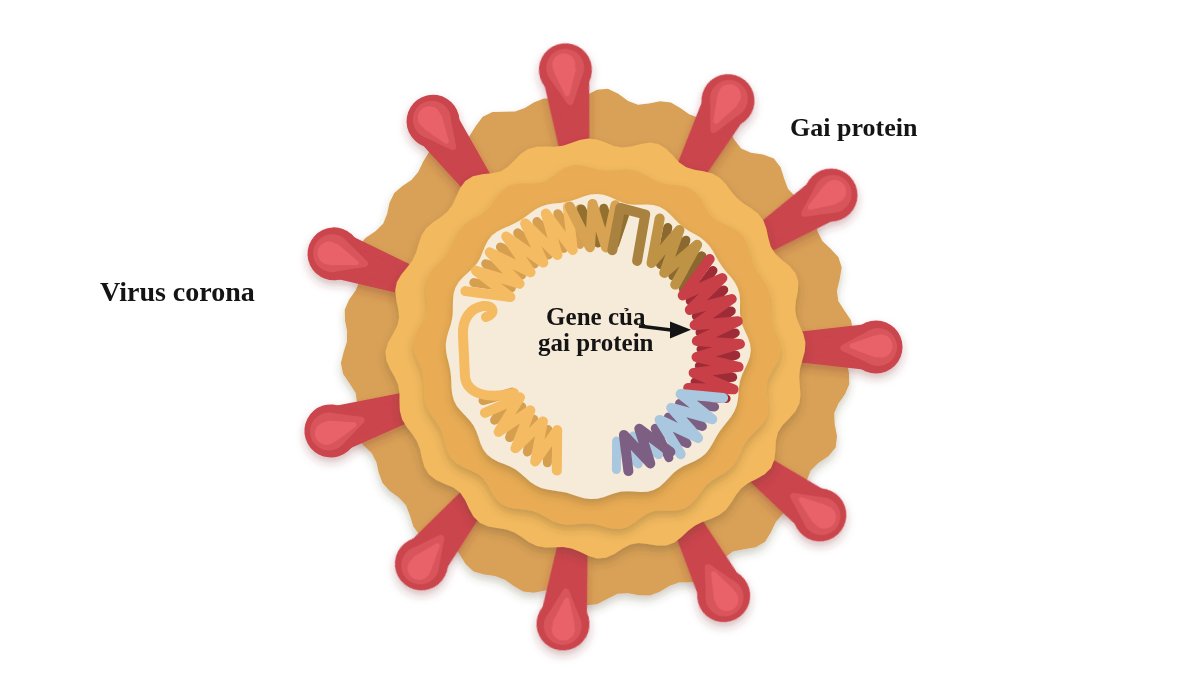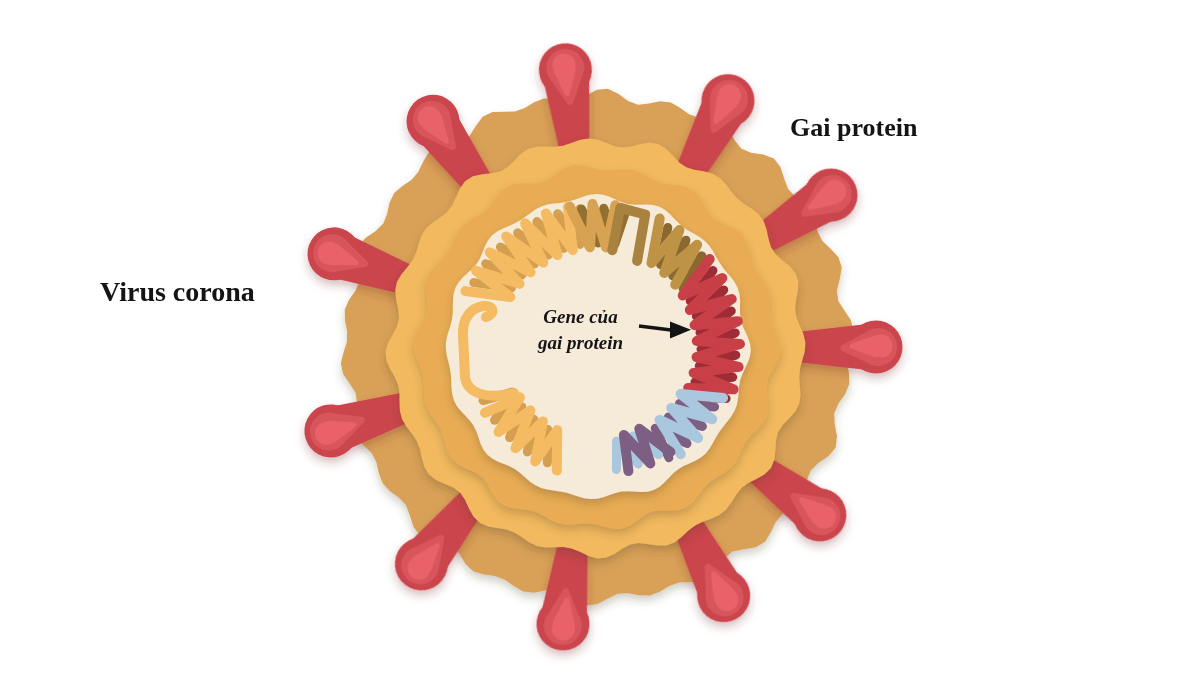--- a/index.html
+++ b/index.html
@@ -13,21 +13,21 @@
   .lbl{
     position:absolute;
     font-weight:bold;
     color:#141414;
     white-space:nowrap;
     text-align:center;
     -webkit-font-smoothing:antialiased;
   }
   .lbl-virus{left:100px;top:276px;font-size:28px;}
   .lbl-spike{left:790px;top:113px;font-size:26px;}
-  .lbl-gene{left:538px;top:304px;font-size:19px;line-height:26px;font-style:italic;}
+  .lbl-gene{left:538px;top:304px;font-size:25px;line-height:26px;}
   .lbl-gene span{display:block;}
 </style>
 </head>
 <body>
 
 <div class="stage">
   <svg id="virus-svg" width="1200" height="680" viewBox="0 0 1200 680">
       <defs>
         <filter id="ds" x="-25%" y="-25%" width="150%" height="160%">
           <feDropShadow dx="0" dy="5" stdDeviation="4.5" flood-color="#4a3a20" flood-opacity="0.25"></feDropShadow>

